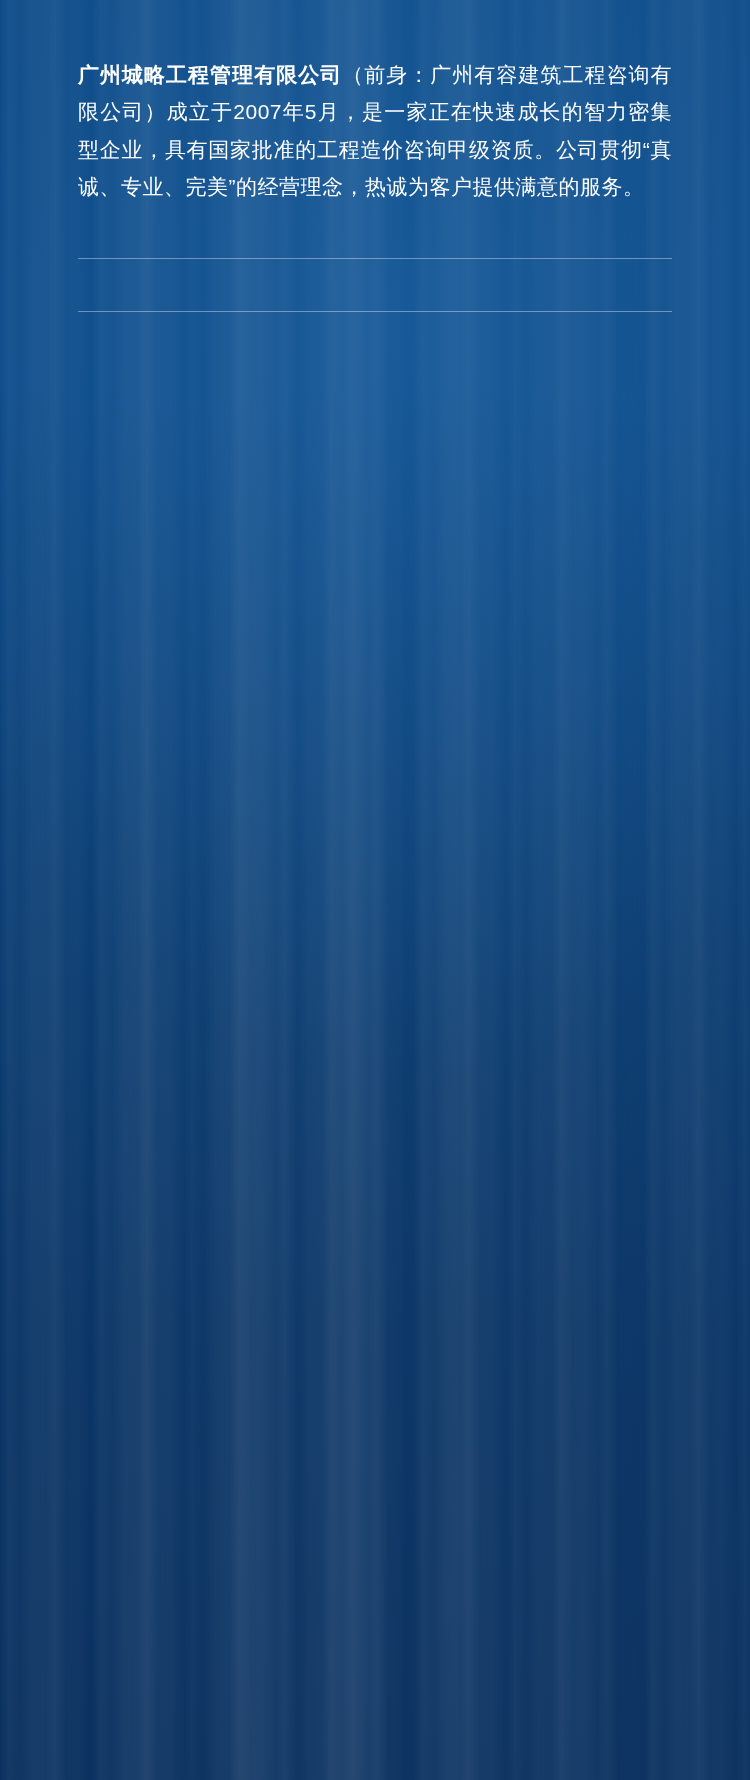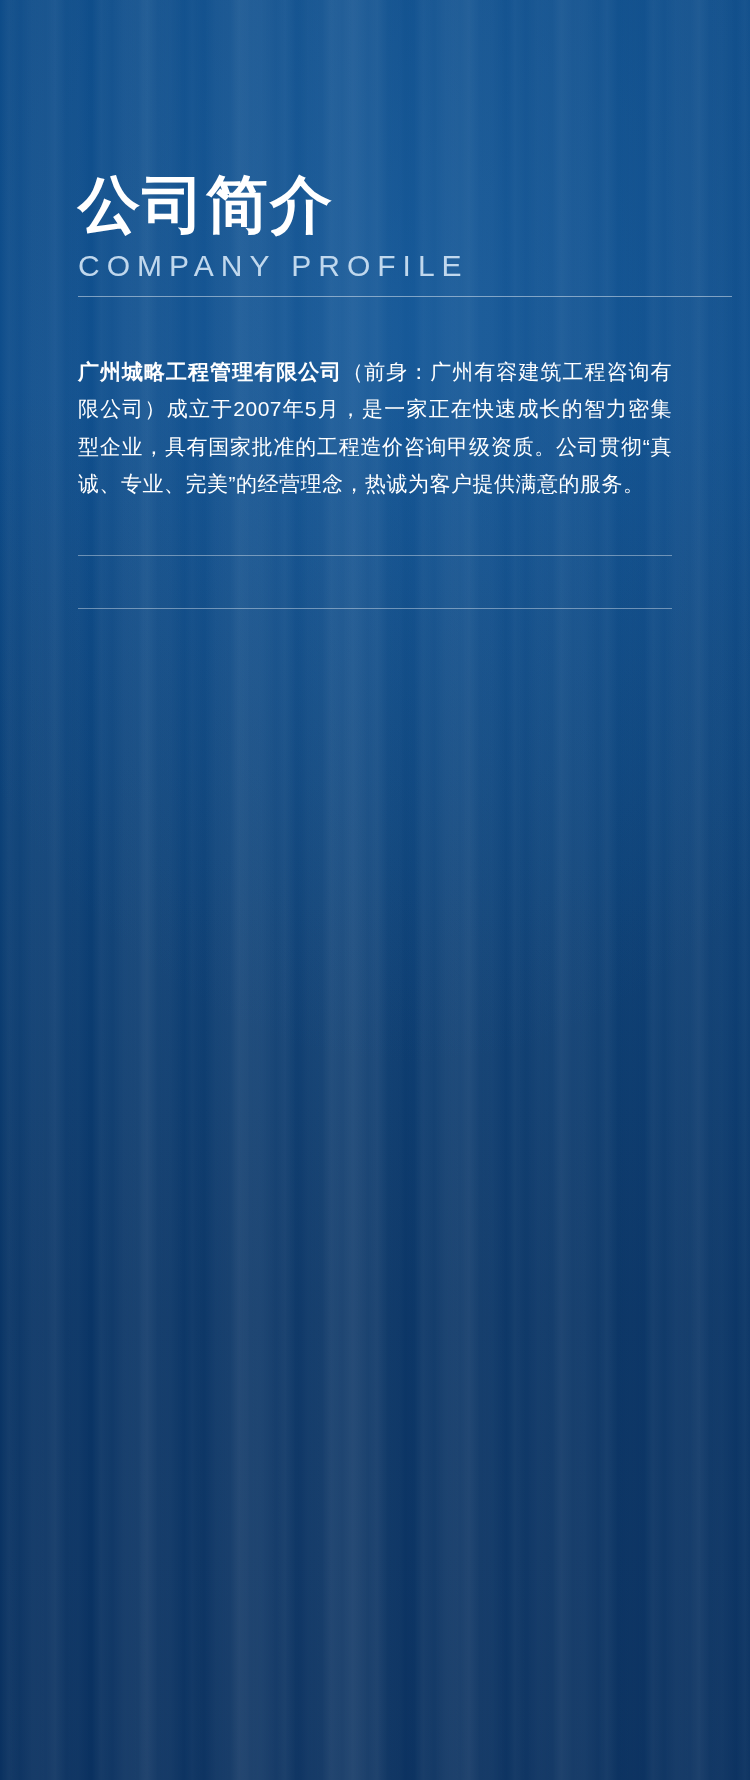--- a/index.html
+++ b/index.html
@@ -115,27 +115,20 @@
 </style>
 </head>
 <body>
 
 <div class="page">
   <div class="streaks"></div>
   <div class="vignette"></div>
 
   <div class="content">
 
-    <div class="title-block">
-      <h1 class="title-cn">公司简介</h1>
-      <div class="title-en-wrap">
-        <h2 class="title-en">COMPANY PROFILE</h2>
-        <div class="title-rule"></div>
-      </div>
-    </div>
 
     <p class="body-text p1">
       <span class="bold">广州城略工程管理有限公司</span><span>（前身：广州有容建筑工程咨询有限公司）成立于2007年5月，是一家正在快速成长的智力密集型企业，具有国家批准的工程造价咨询甲级资质。公司贯彻“真诚、专业、完美”的经营理念，热诚为客户提供满意的服务。</span>
     </p>
 
     <div class="divider"></div>
 
 
     <div class="divider last"></div>
 

